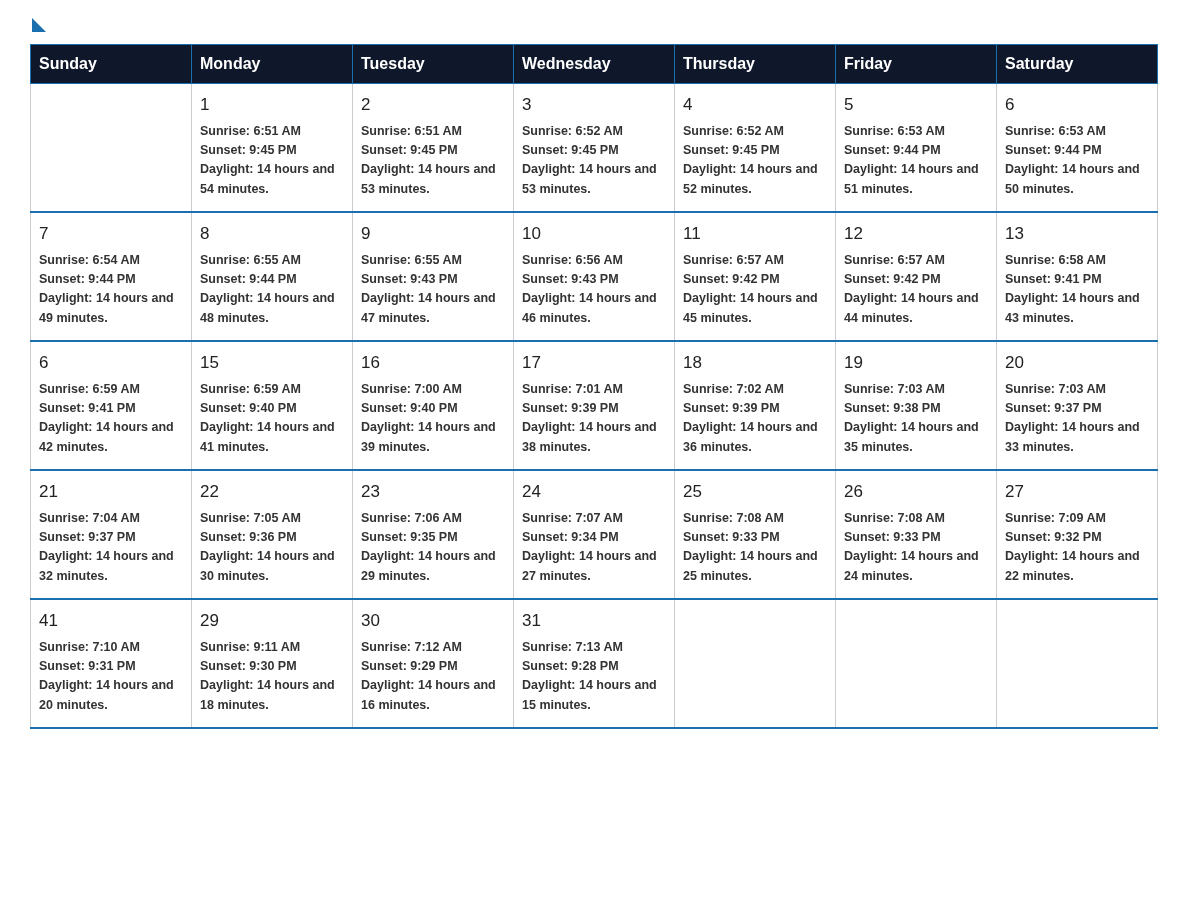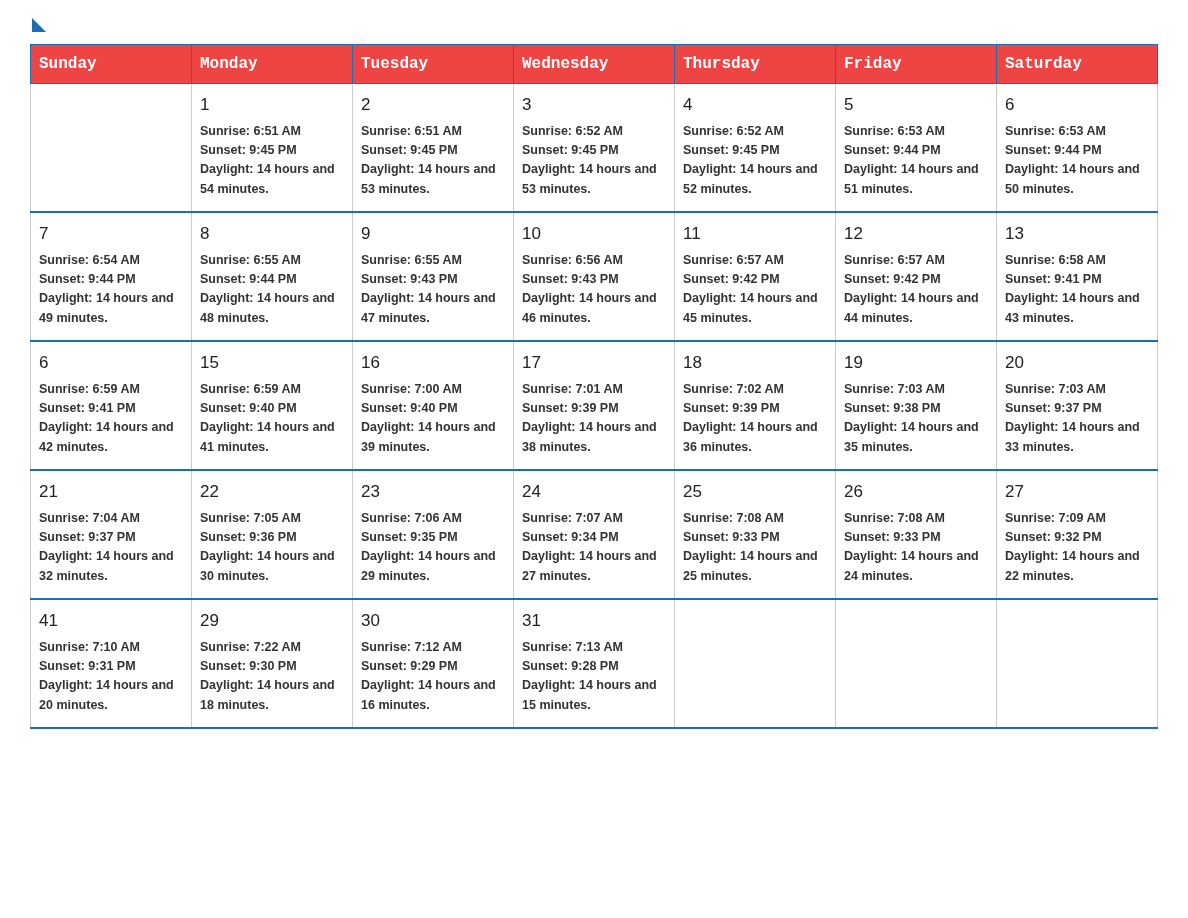--- a/index.html
+++ b/index.html
@@ -62,23 +62,22 @@
       font-size: 20px;
       color: #555;
       margin-top: 4px;
     }
     .calendar {
       width: 100%;
       border-collapse: collapse;
       margin-top: 10px;
     }
     .calendar thead tr {
-      background-color: #ef4444;
+      background-color: #0f172a;
       color: #fff;
-      font-family: Liberation Mono, monospace;
     }
     .calendar thead th {
       padding: 10px 8px;
       font-size: 16px;
       font-weight: bold;
       text-align: left;
       border: 1px solid #1a6faf;
     }
     .calendar tbody td {
       vertical-align: top;
@@ -340,21 +339,21 @@
       <tr>
         <td>
           <span class="day-num">41</span>
           <div class="day-info">Sunrise: 7:10 AM
 Sunset: 9:31 PM
 Daylight: 14 hours
 and 20 minutes.</div>
         </td>
         <td>
           <span class="day-num">29</span>
-          <div class="day-info">Sunrise: 7:22 AM
+          <div class="day-info">Sunrise: 9:11 AM
 Sunset: 9:30 PM
 Daylight: 14 hours
 and 18 minutes.</div>
         </td>
         <td>
           <span class="day-num">30</span>
           <div class="day-info">Sunrise: 7:12 AM
 Sunset: 9:29 PM
 Daylight: 14 hours
 and 16 minutes.</div>

